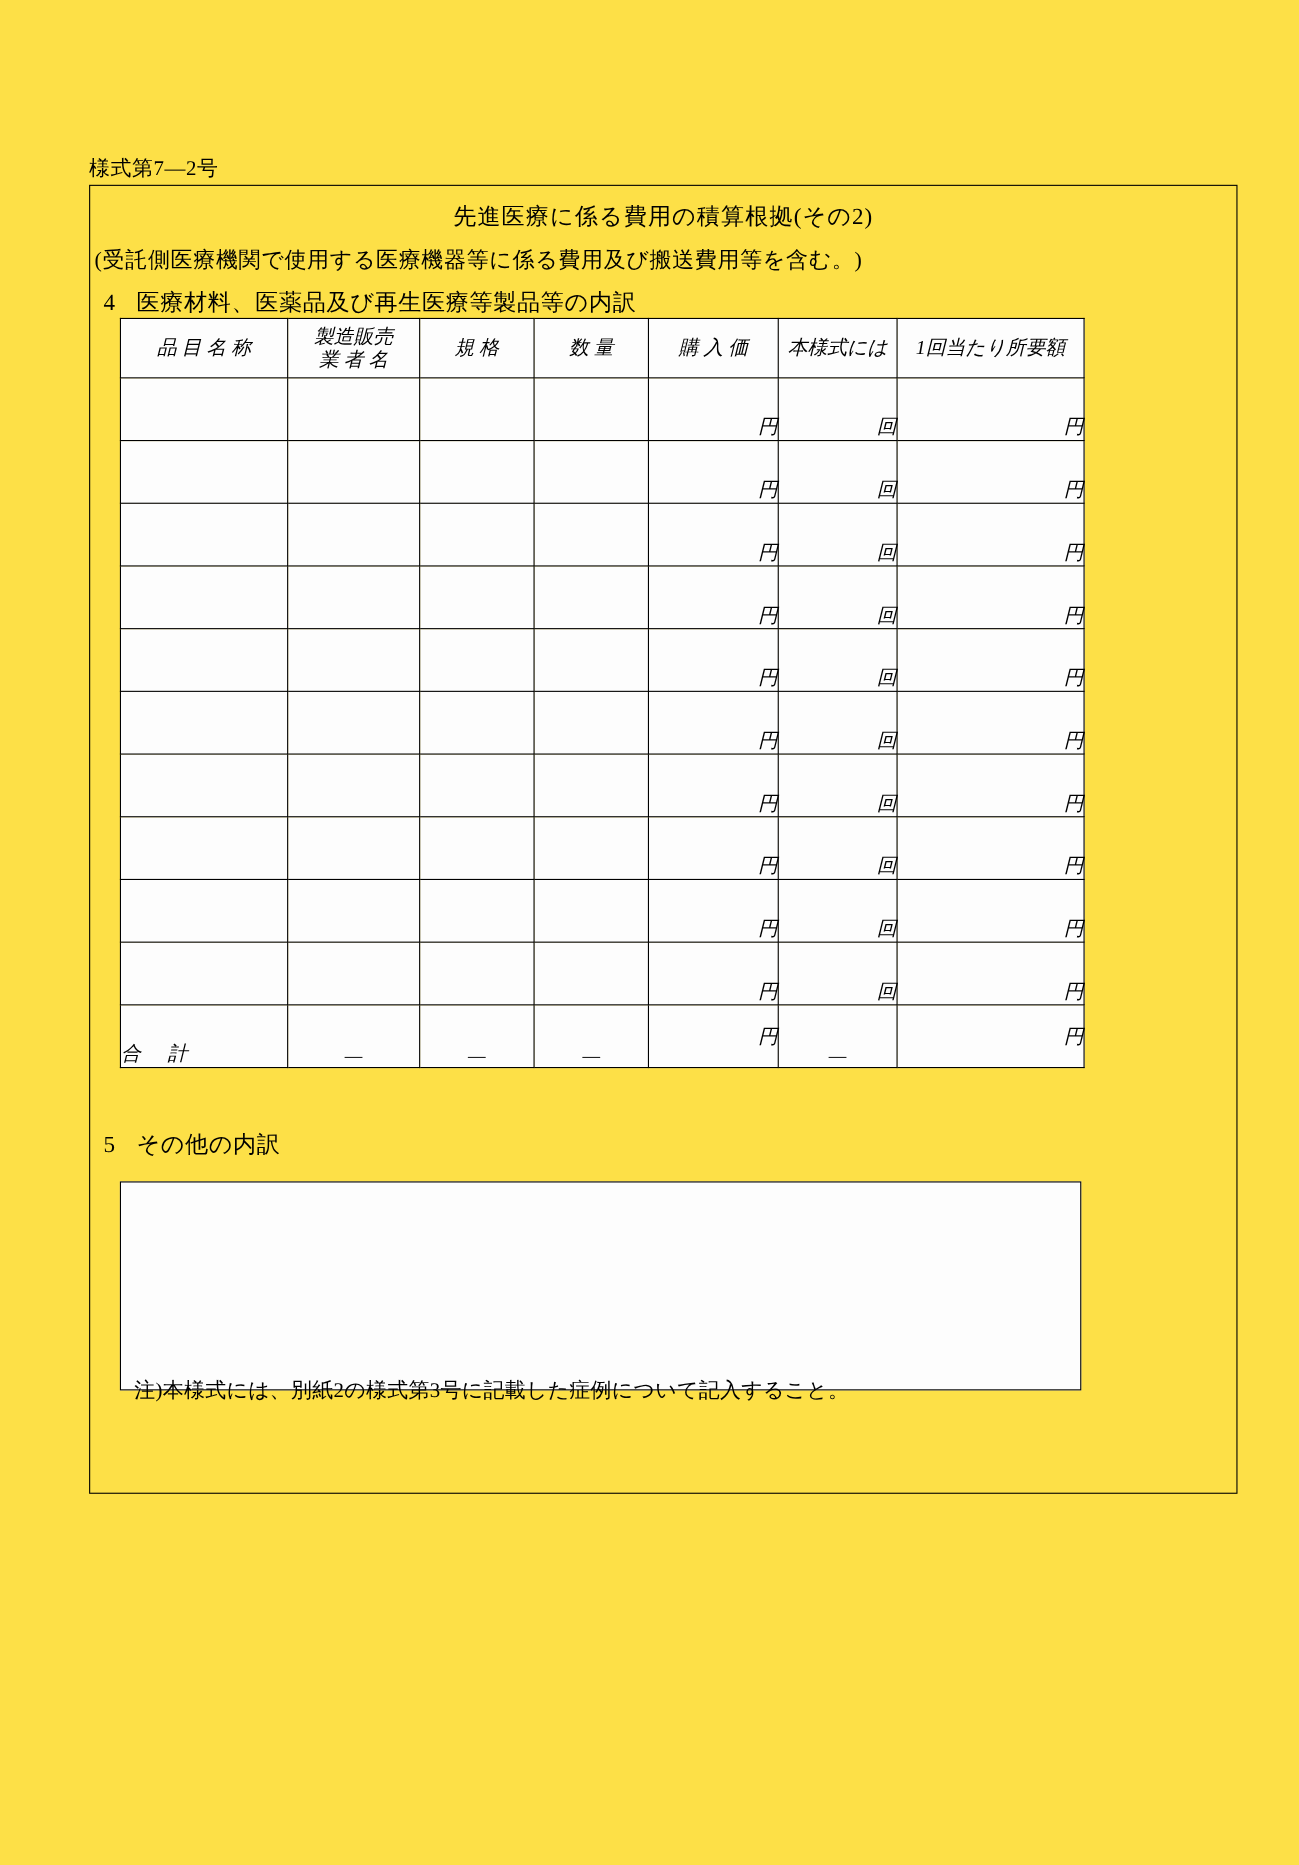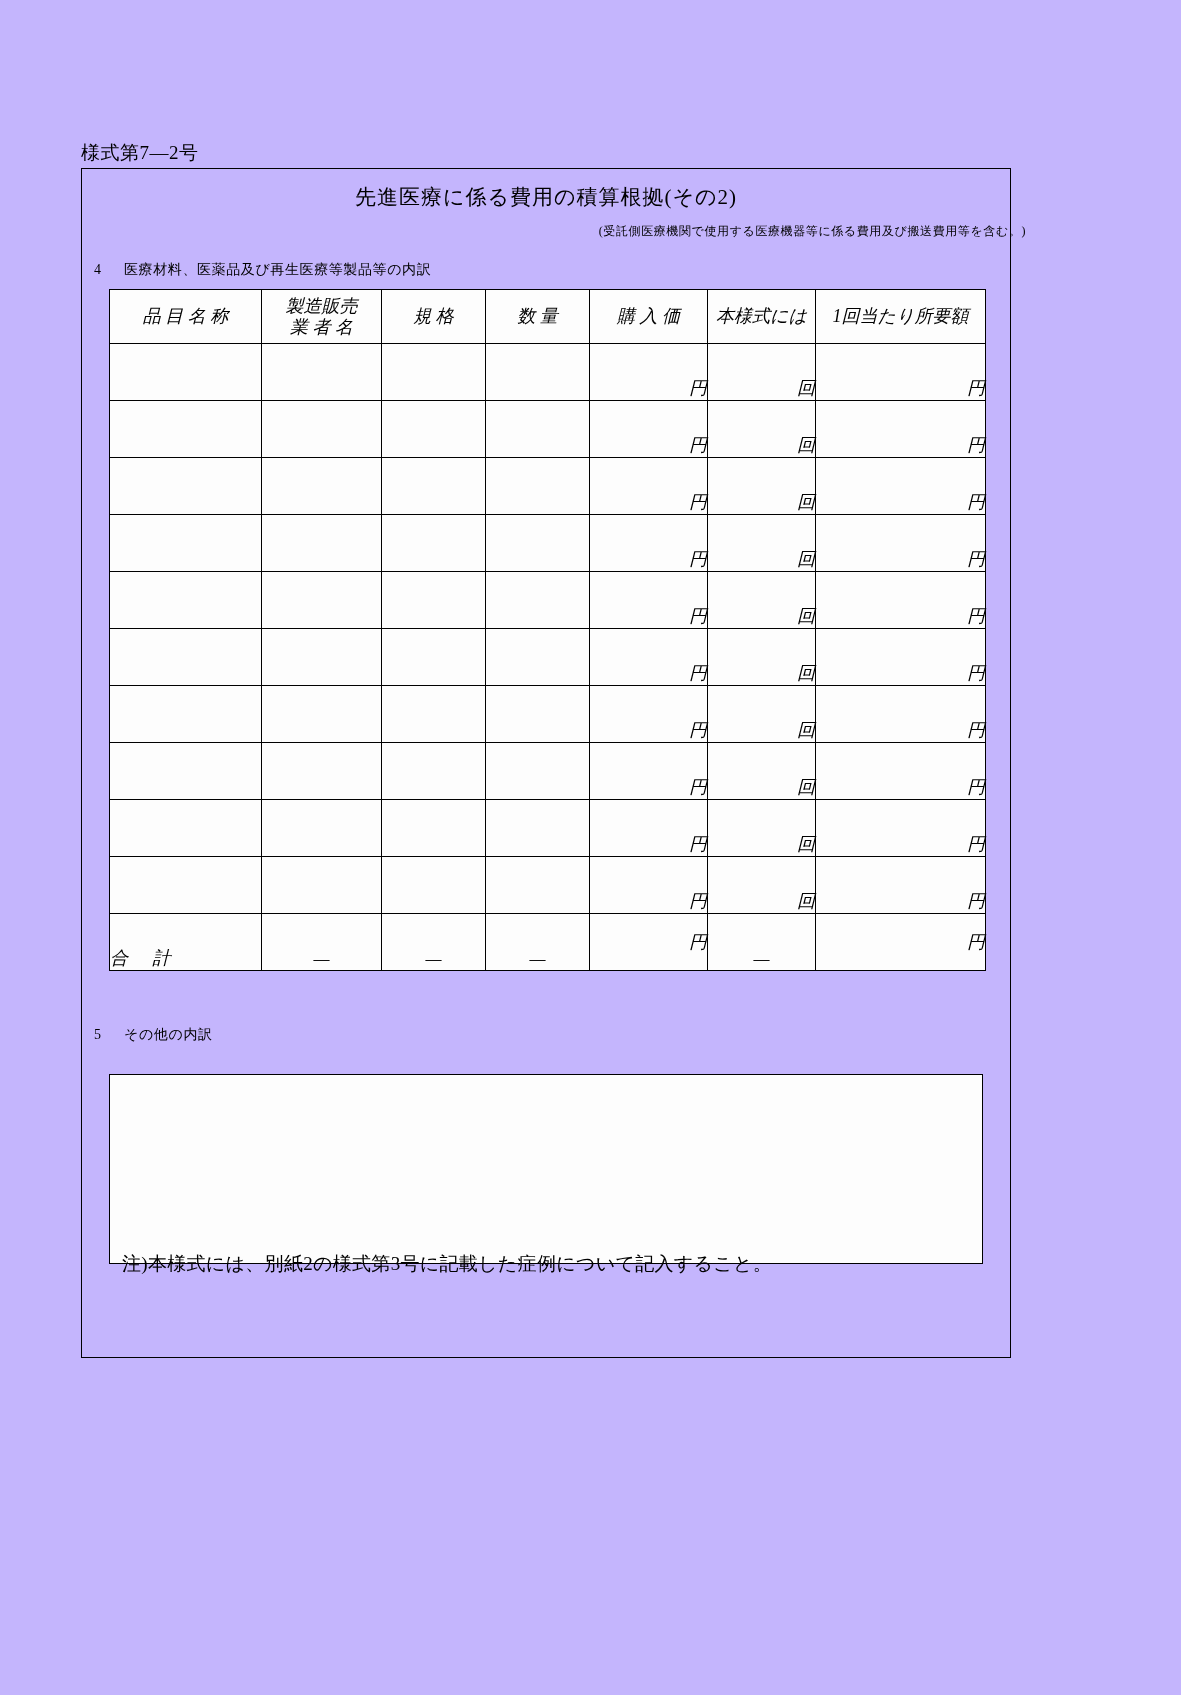--- a/index.html
+++ b/index.html
@@ -15,70 +15,70 @@
     color: #000000;
     position: relative;
     overflow: hidden;
   }
 
   .page {
     position: absolute;
     left: 0; top: 0;
     width: 1181px;
     height: 1695px;
-    background: #c4b5fd;
+    background: #fde047;
   }
 
   
   .form-number {
     position: absolute;
     left: 81px;
     top: 140px;
     font-size: 19px;
     letter-spacing: 0.5px;
     white-space: nowrap;
   }
 
   
   .frame {
     position: absolute;
     left: 81px;
     top: 168px;
-    width: 930px;
+    width: 1044px;
     height: 1190px;
     border: 1.5px solid #000;
     box-sizing: border-box;
   }
 
   
   .doc-title {
     position: absolute;
     left: 0;
     top: 14px;
     width: 100%;
     text-align: center;
     font-size: 21px;
     letter-spacing: 1px;
     white-space: nowrap;
   }
   .doc-subtitle {
     position: absolute;
-    left: 16px;
+    left: 4px;
     top: 54px;
     width: 100%;
-    text-align: right;
-    font-size: 12px;
+    text-align: left;
+    font-size: 20px;
     letter-spacing: 0.6px;
     white-space: nowrap;
   }
 
   
   .section-heading {
     position: absolute;
-    font-size: 14px;
+    font-size: 21px;
     letter-spacing: 0.6px;
     white-space: nowrap;
   }
   #sec4-heading { left: 12px; top: 92px; }
   #sec5-heading { left: 12px; top: 857px; }
 
   .sec-num { display: inline-block; width: 30px; }
 
   
   .table-wrap {

